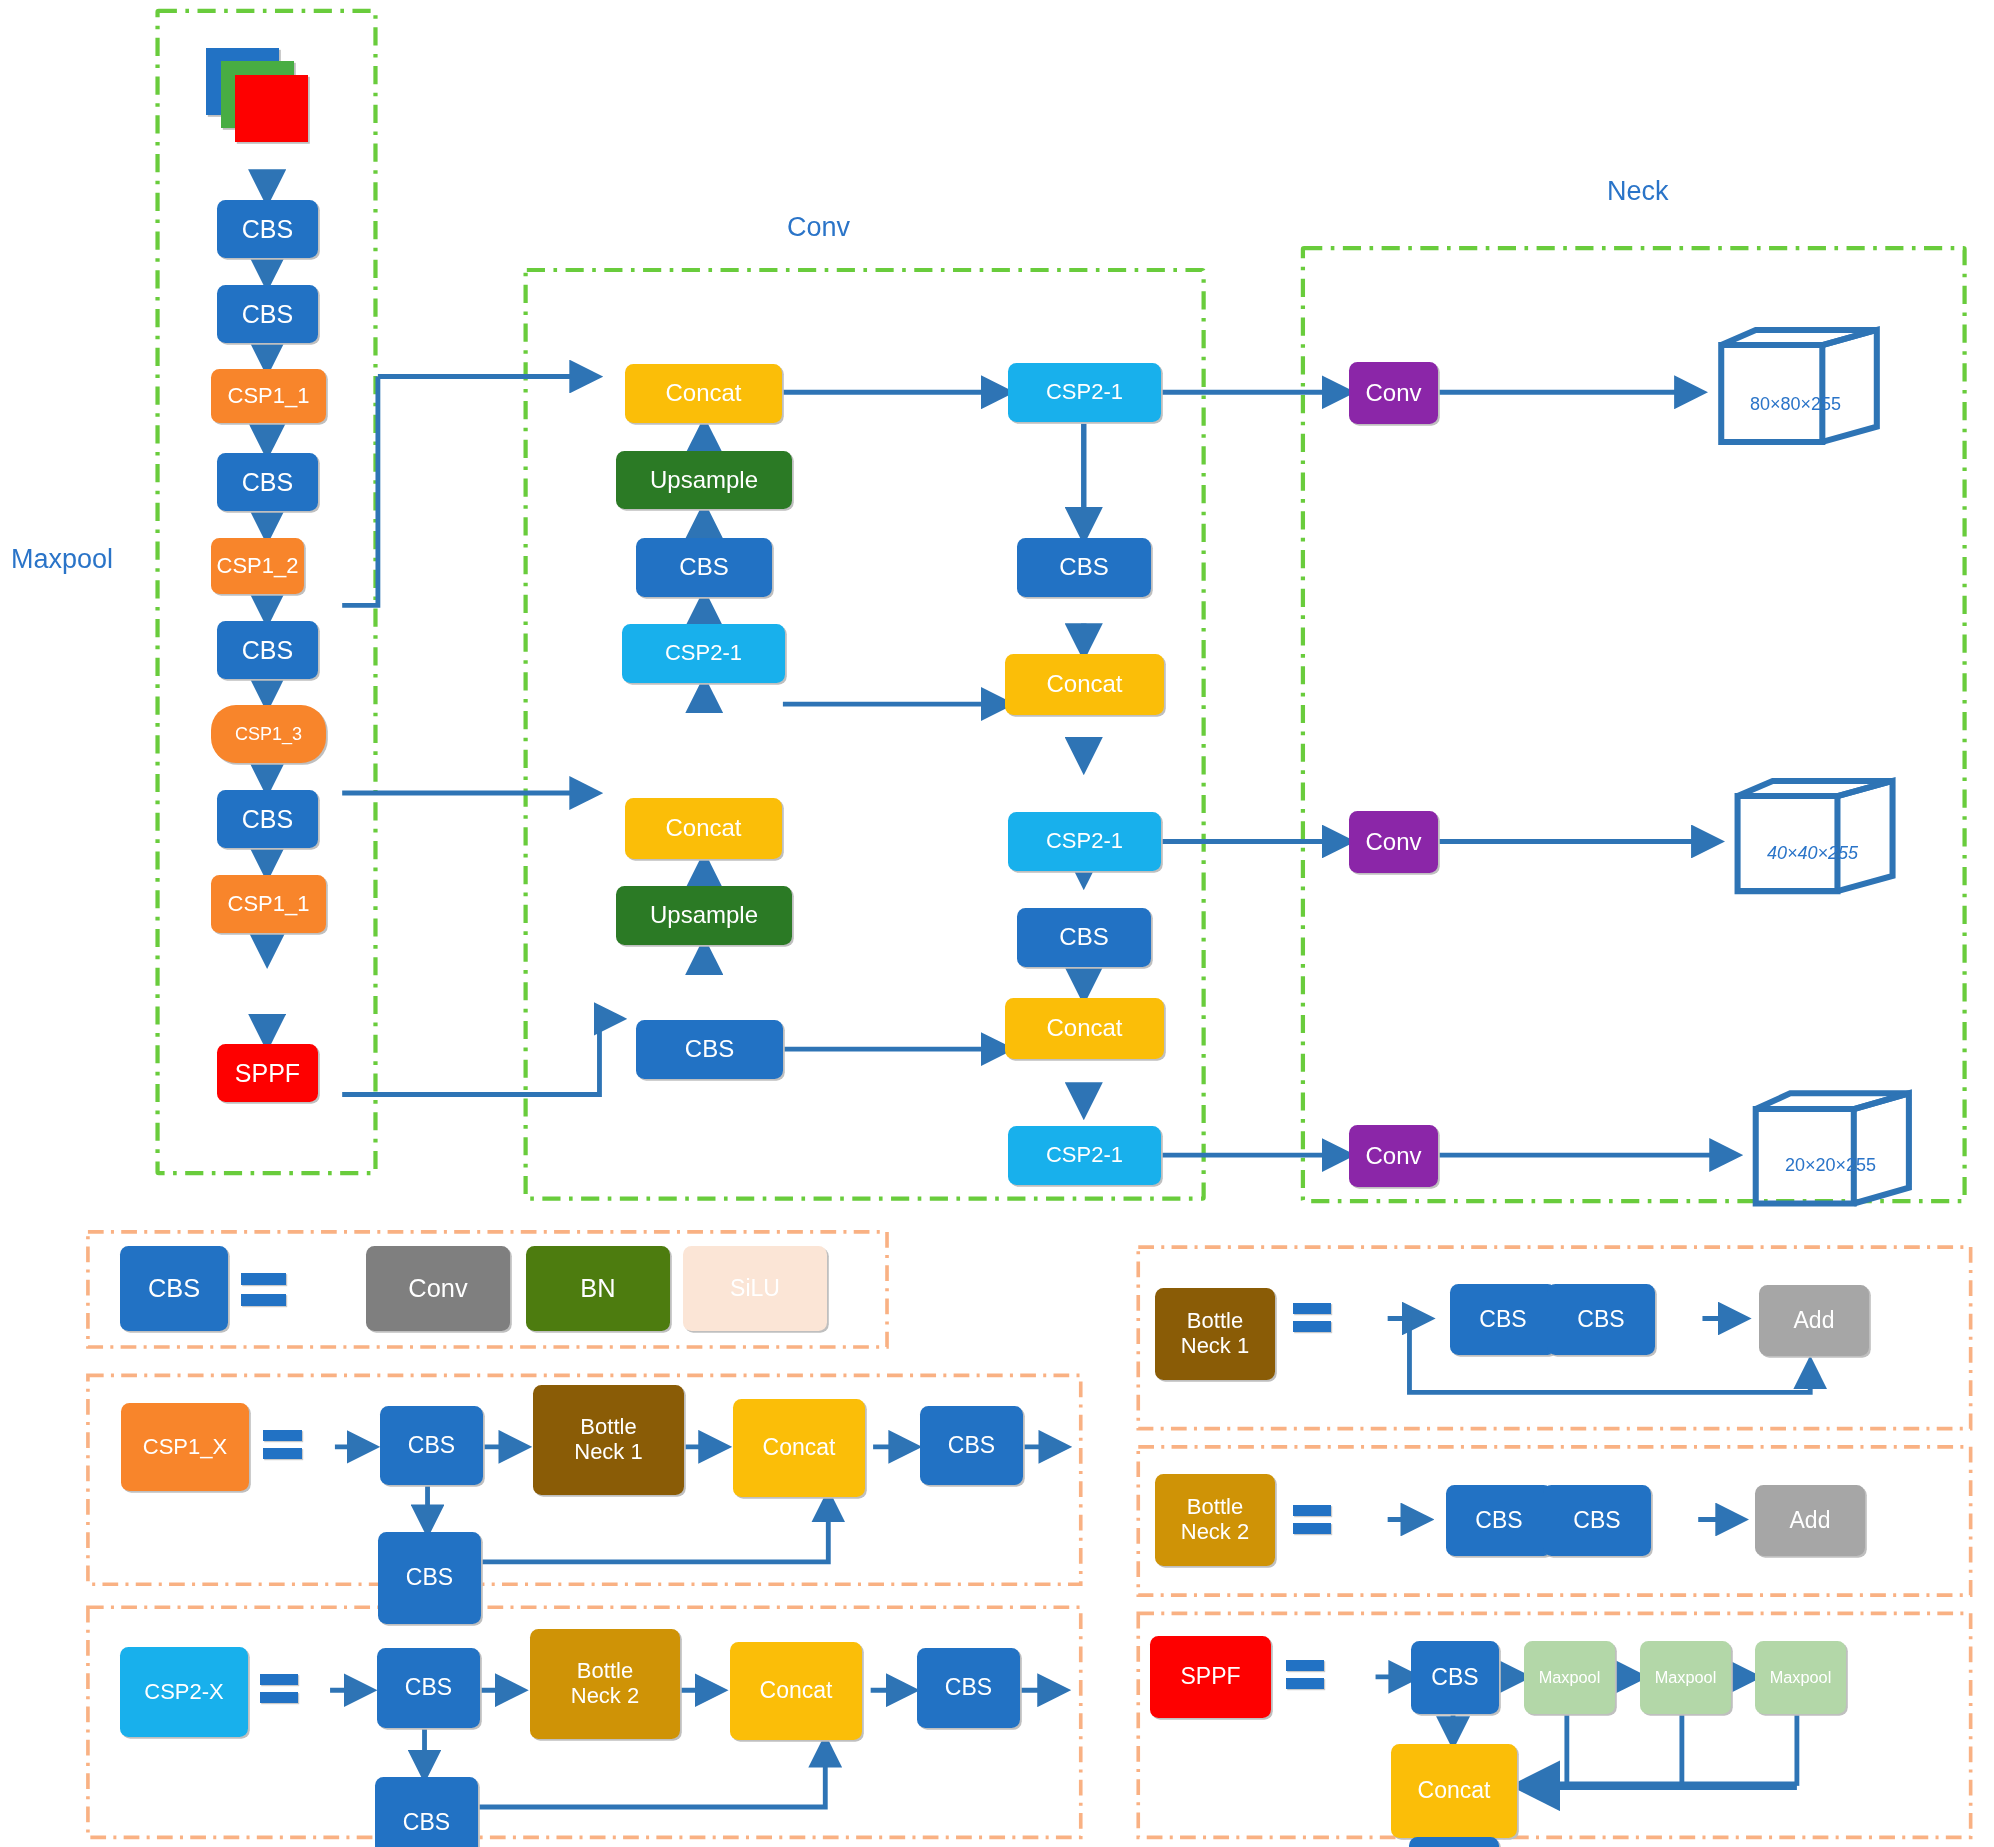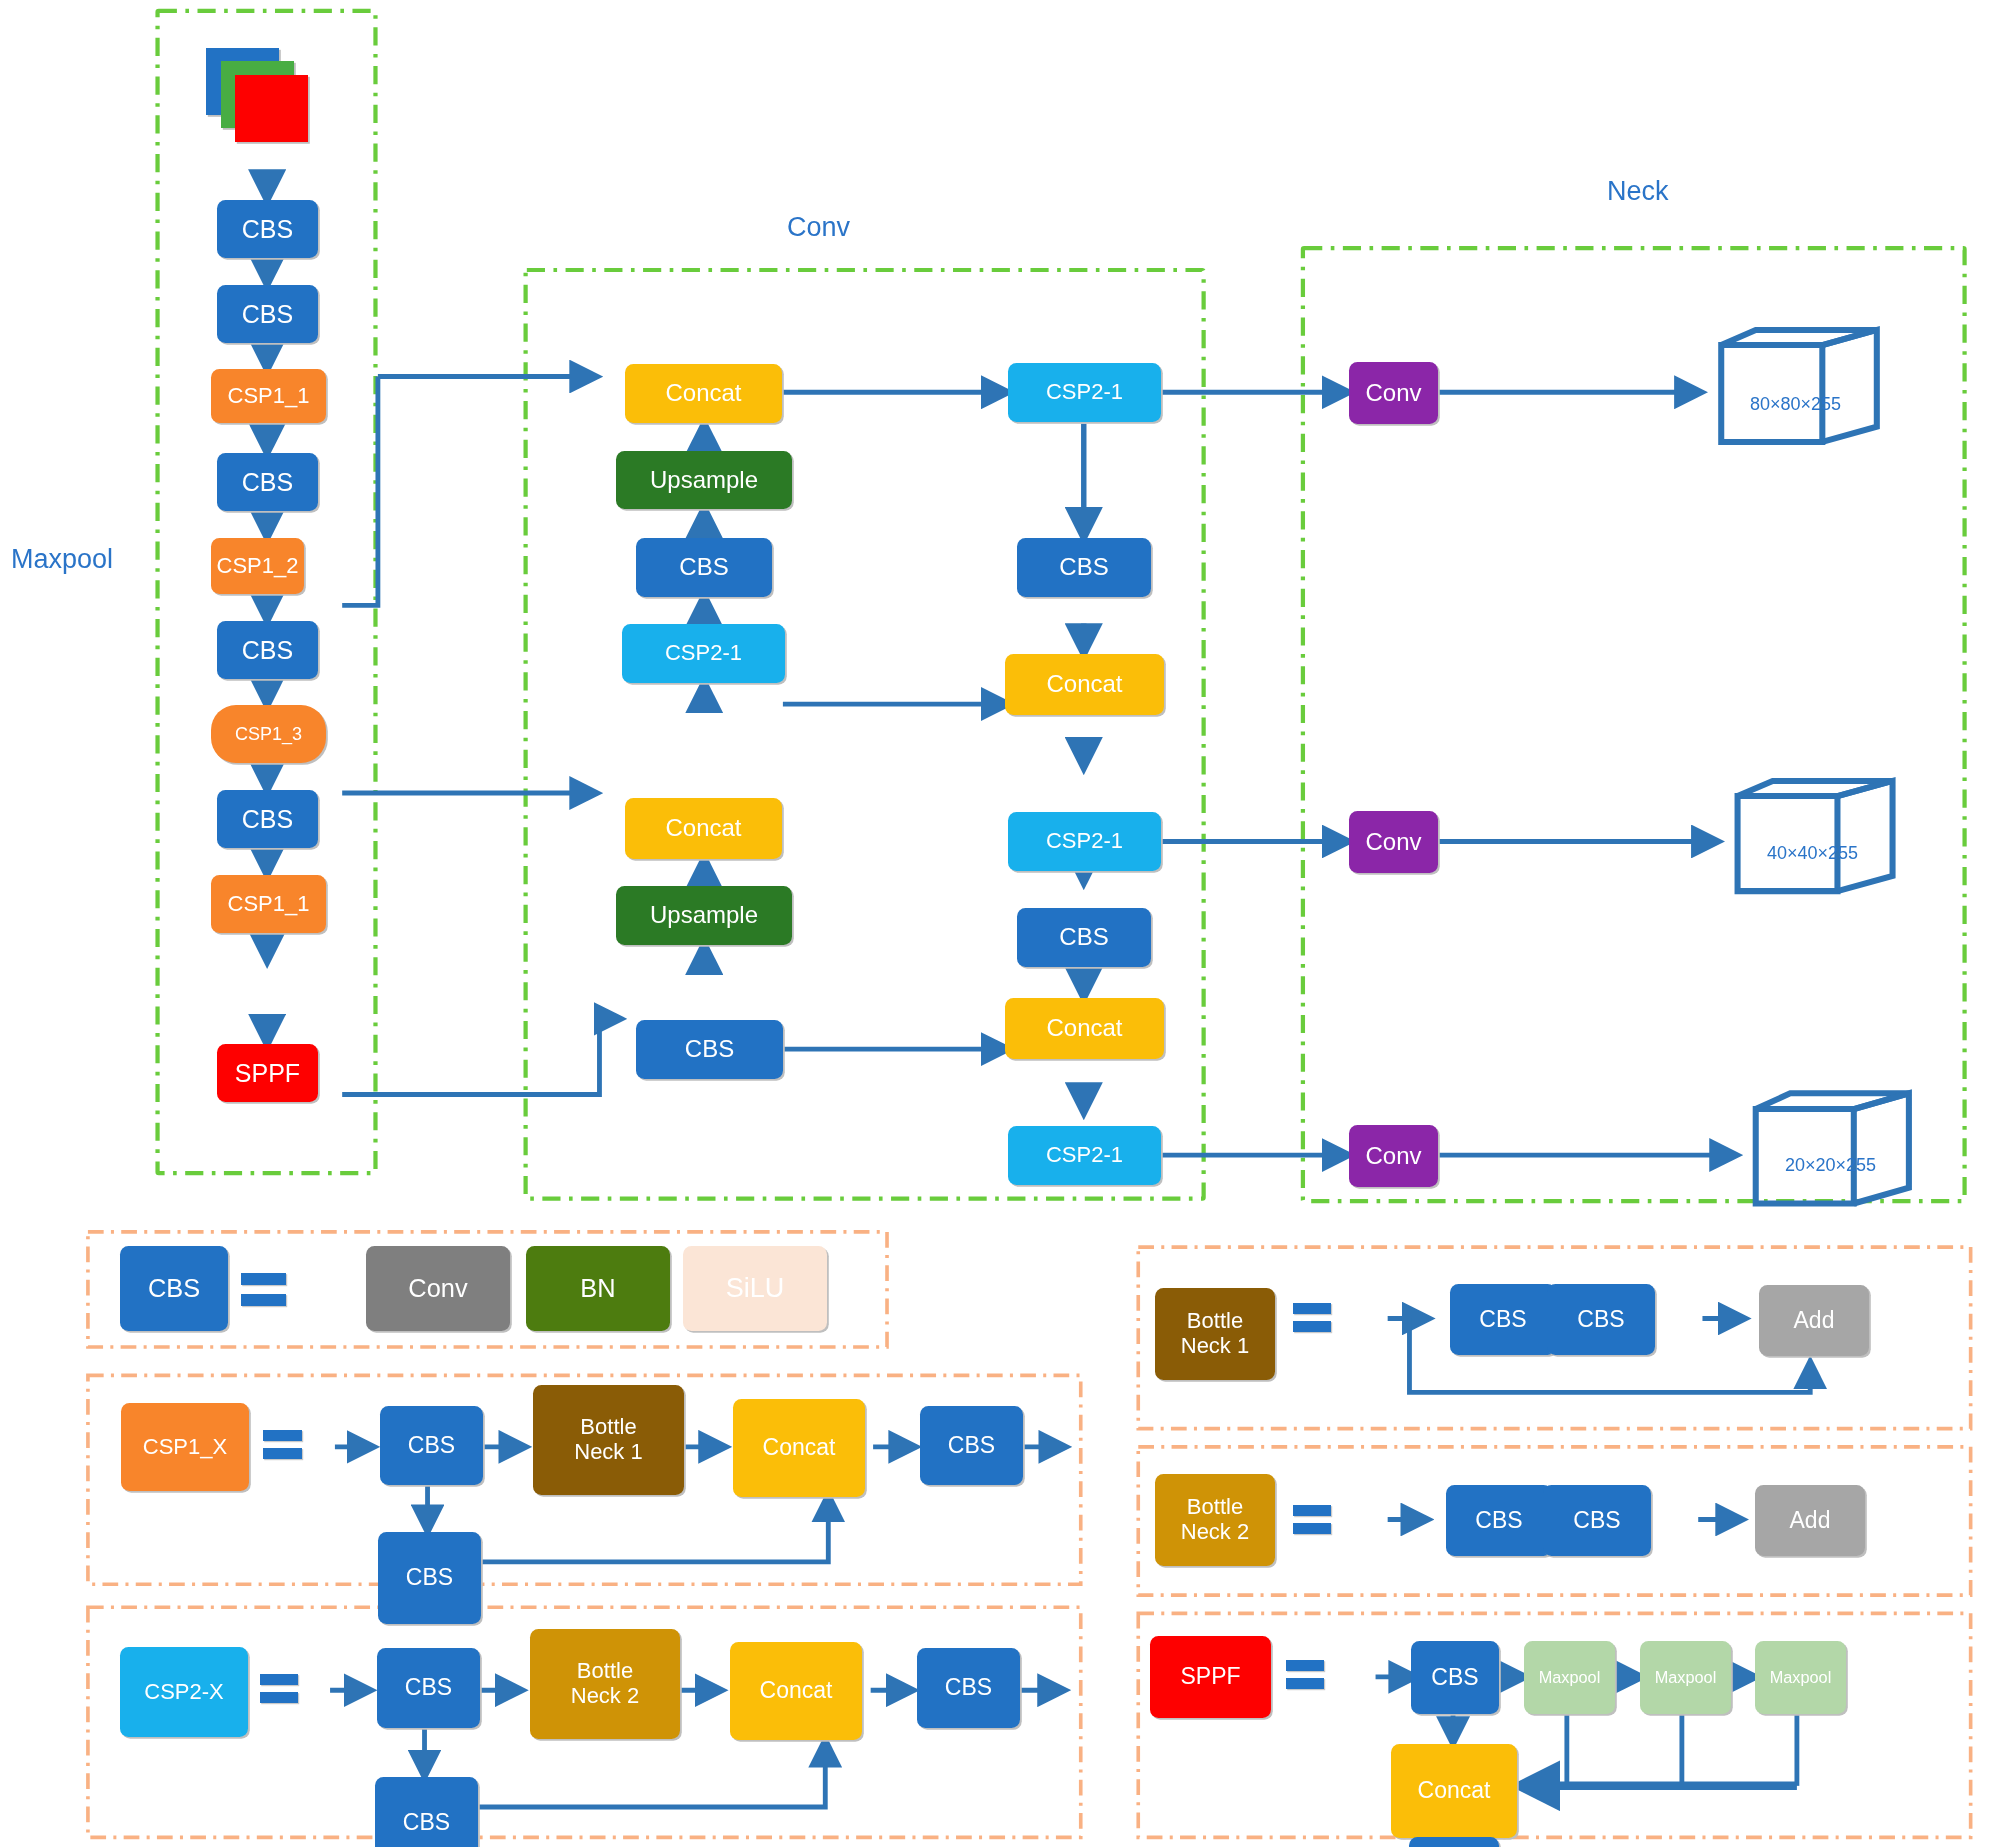--- a/index.html
+++ b/index.html
@@ -241,31 +241,31 @@
   <div class="node" style="left:1008px;top:812px;width:153px;height:59px;font-size:22px;background:#18b0ec;">CSP2-1</div>
   <div class="node" style="left:1017px;top:908px;width:134px;height:59px;font-size:24px;background:#2272c4;">CBS</div>
   <div class="node" style="left:1005px;top:998px;width:159px;height:61px;font-size:24px;background:#fbbe08;">Concat</div>
   <div class="node" style="left:1008px;top:1126px;width:153px;height:59px;font-size:22px;background:#18b0ec;">CSP2-1</div>
 
   <div class="node" style="left:1349px;top:362px;width:89px;height:62px;font-size:24px;background:#8b26a8;">Conv</div>
   <div class="node" style="left:1349px;top:811px;width:89px;height:62px;font-size:24px;background:#8b26a8;">Conv</div>
   <div class="node" style="left:1349px;top:1125px;width:89px;height:62px;font-size:24px;background:#8b26a8;">Conv</div>
 
   <div class="dim-label" style="left:1750px;top:394px;font-size:18px;">80×80×255</div>
-  <div class="dim-label" style="left:1767px;top:843px;font-size:18px;">40×40×255</div>
+  <div class="dim-label" style="left:1767px;top:843px;font-size:18px;font-style:italic;">40×40×255</div>
   <div class="dim-label" style="left:1785px;top:1155px;font-size:18px;">20×20×255</div>
 
   <div class="node" style="left:120px;top:1246px;width:108px;height:85px;font-size:25.4px;background:#2272c4;">CBS</div>
   <div class="eq" style="left:241px;top:1273px;width:45px;height:34px;">
     <i style="width:45px;height:12px;"></i>
       <i style="width:45px;height:12px;margin-top:8.5px;"></i>
   </div>
   <div class="node" style="left:366px;top:1246px;width:144px;height:85px;font-size:25.4px;background:#7f7f7f;">Conv</div>
   <div class="node" style="left:526px;top:1246px;width:144px;height:85px;font-size:25.4px;background:#4d7c0f;color:#ffffff;">BN</div>
-  <div class="node" style="left:683px;top:1246px;width:144px;height:85px;font-size:27px;background:#fbe5d6;color:#ffffff;">SiLU</div>
+  <div class="node" style="left:683px;top:1246px;width:144px;height:85px;font-size:23px;background:#fbe5d6;color:#ffffff;">SiLU</div>
 
   <div class="node" style="left:121px;top:1403px;width:128px;height:88px;font-size:22px;background:#f8852b;">CSP1_X</div>
   <div class="eq" style="left:263px;top:1430px;width:39px;height:31.5px;">
     <i style="width:39px;height:11px;"></i>
       <i style="width:39px;height:11px;margin-top:7.3px;"></i>
   </div>
   <div class="node" style="left:380px;top:1406px;width:103px;height:79px;font-size:23px;background:#2272c4;">CBS</div>
   <div class="node" style="left:533px;top:1385px;width:151px;height:110px;font-size:22px;background:#8a5c06;">Bottle
 Neck 1</div>
   <div class="node" style="left:733px;top:1399px;width:132px;height:98px;font-size:23px;background:#fbbe08;">Concat</div>

